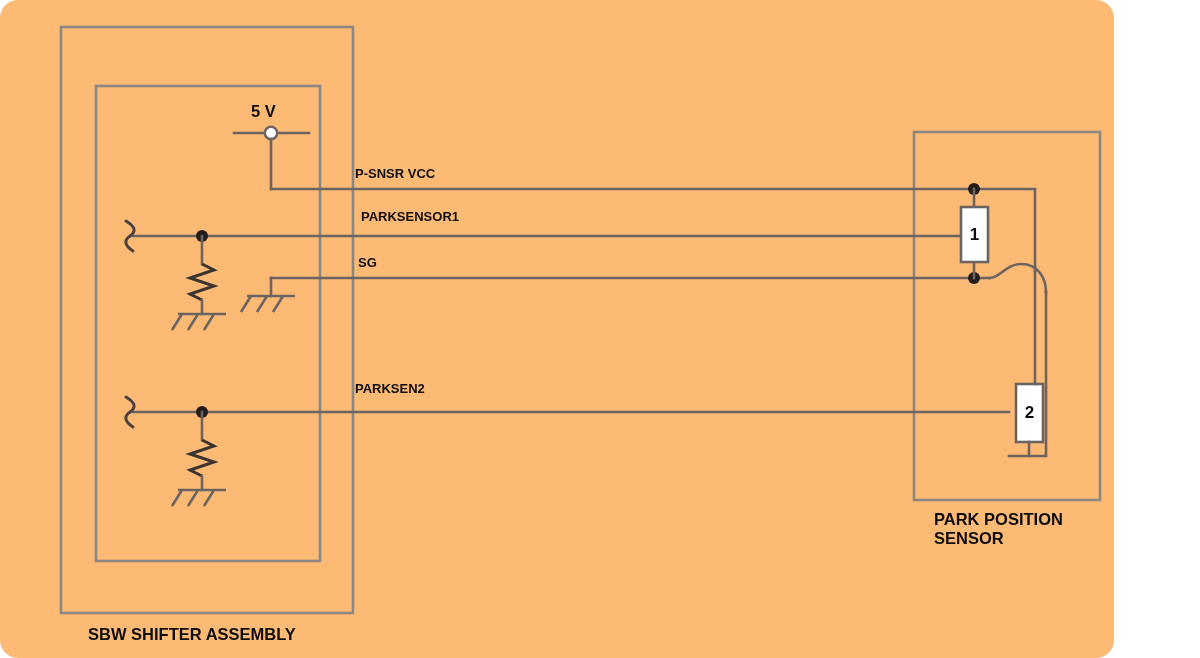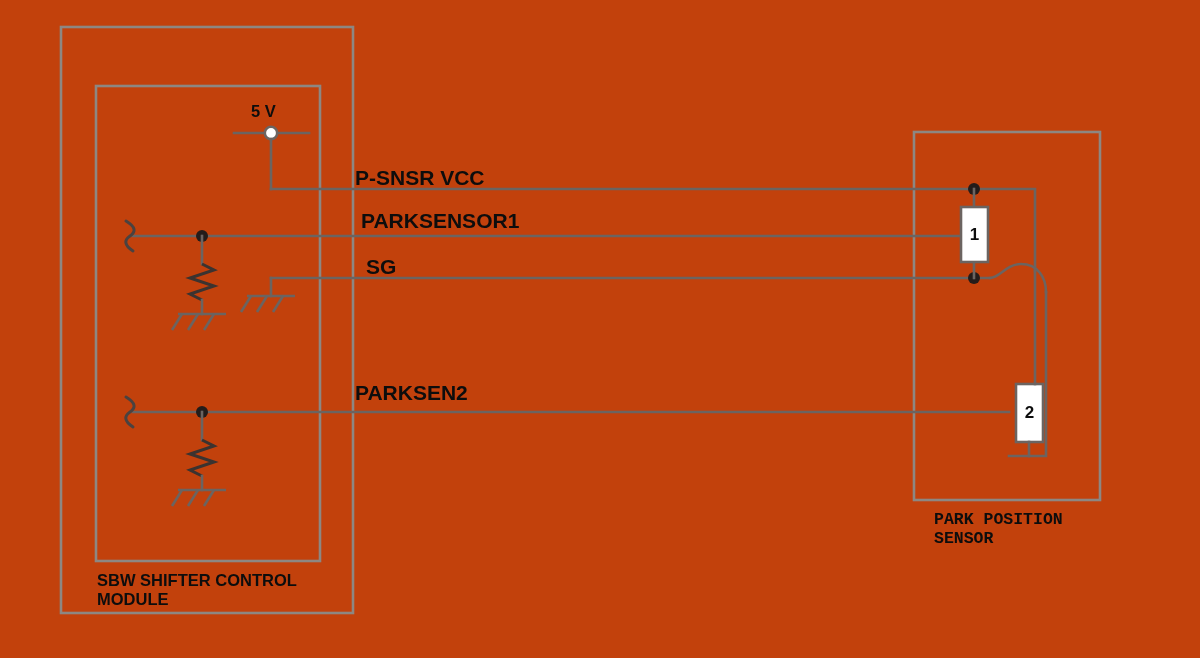--- a/index.html
+++ b/index.html
@@ -5,24 +5,25 @@
   html, body {
     margin: 0;
     padding: 0;
     background: #ffffff;
   }
   body {
     font-family: "Liberation Sans", sans-serif;
   }
   #diagram-root {
     position: relative;
-    width: 1200px;
+    width: 1114px;
     height: 658px;
-    background: #c2410c;
+    background: #fdba74;
     overflow: hidden;
+    border-radius: 18px;
   }
   svg#wiring {
     position: absolute;
     left: 0;
     top: 0;
     width: 1200px;
     height: 658px;
   }
   .wire, .box-line {
     fill: none;
@@ -70,21 +71,21 @@
     stroke-linecap: round;
   }
   .txt {
     position: absolute;
     color: #0d0d0d;
     font-family: "Liberation Sans", sans-serif;
     font-weight: bold;
     white-space: pre;
     line-height: 1.18;
   }
-  .lbl-wire { font-size: 21px; }
+  .lbl-wire { font-size: 13px; }
   .lbl-volt { font-size: 16.5px; }
   .lbl-block { font-size: 16.5px; }
   .lbl-term {
     font-size: 17px;
     text-align: center;
   }
 </style>
 </head>
 <body>
 
@@ -187,28 +188,27 @@
     <path class="wire" d="M1029,442 L1029,456"></path>
 
   </svg>
 
   <div class="txt lbl-volt" style="left:251px; top:102px;">5 V</div>
 
   <div class="txt lbl-wire" style="left:355px; top:166px;">P-SNSR VCC</div>
 
   <div class="txt lbl-wire" style="left:361px; top:209px;">PARKSENSOR1</div>
 
-  <div class="txt lbl-wire" style="left:358px; top:255px;margin-left:8px;">SG</div>
+  <div class="txt lbl-wire" style="left:358px; top:255px;">SG</div>
 
   <div class="txt lbl-wire" style="left:355px; top:381px;">PARKSEN2</div>
 
   <div class="txt lbl-term" style="left:961px; top:225px; width:27px;">1</div>
 
   <div class="txt lbl-term" style="left:1016px; top:403px; width:27px;">2</div>
 
-  <div class="txt lbl-block" style="left:97px; top:571px;">SBW SHIFTER CONTROL
-MODULE</div>
-
-
-  <div class="txt lbl-block" style="left:934px; top:510px;font-family:Liberation Mono, monospace;">PARK POSITION
+
+  <div class="txt lbl-block" style="left:88px; top:625px;">SBW SHIFTER ASSEMBLY</div>
+
+  <div class="txt lbl-block" style="left:934px; top:510px;">PARK POSITION
 SENSOR</div>
 
 </div>
 
 </body></html>

